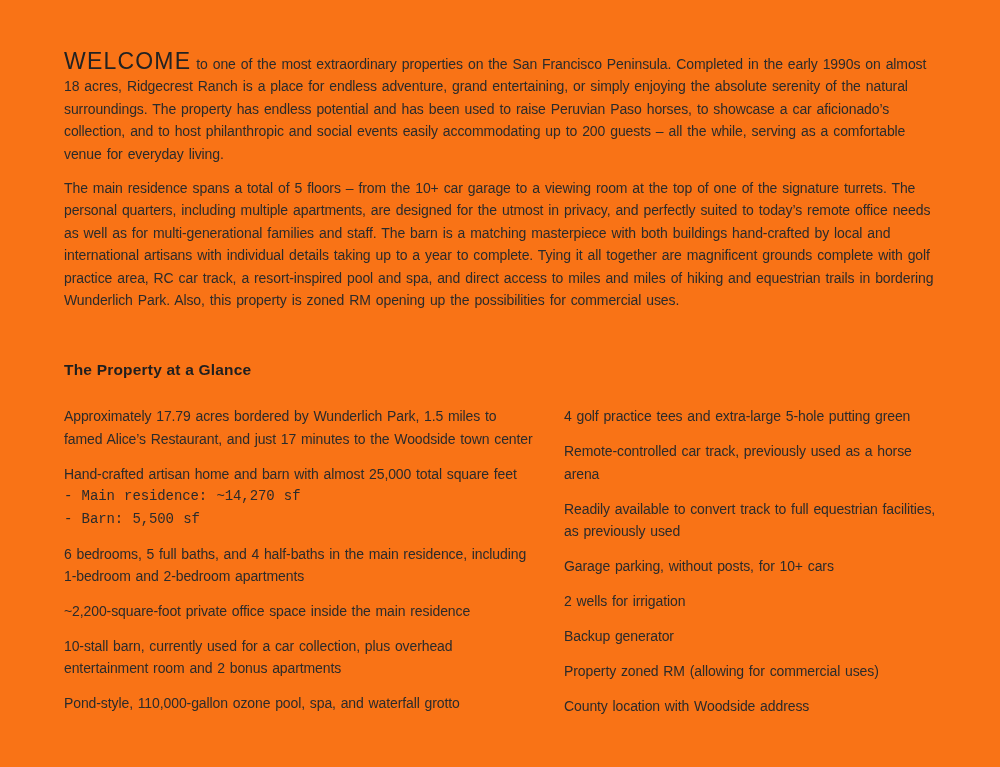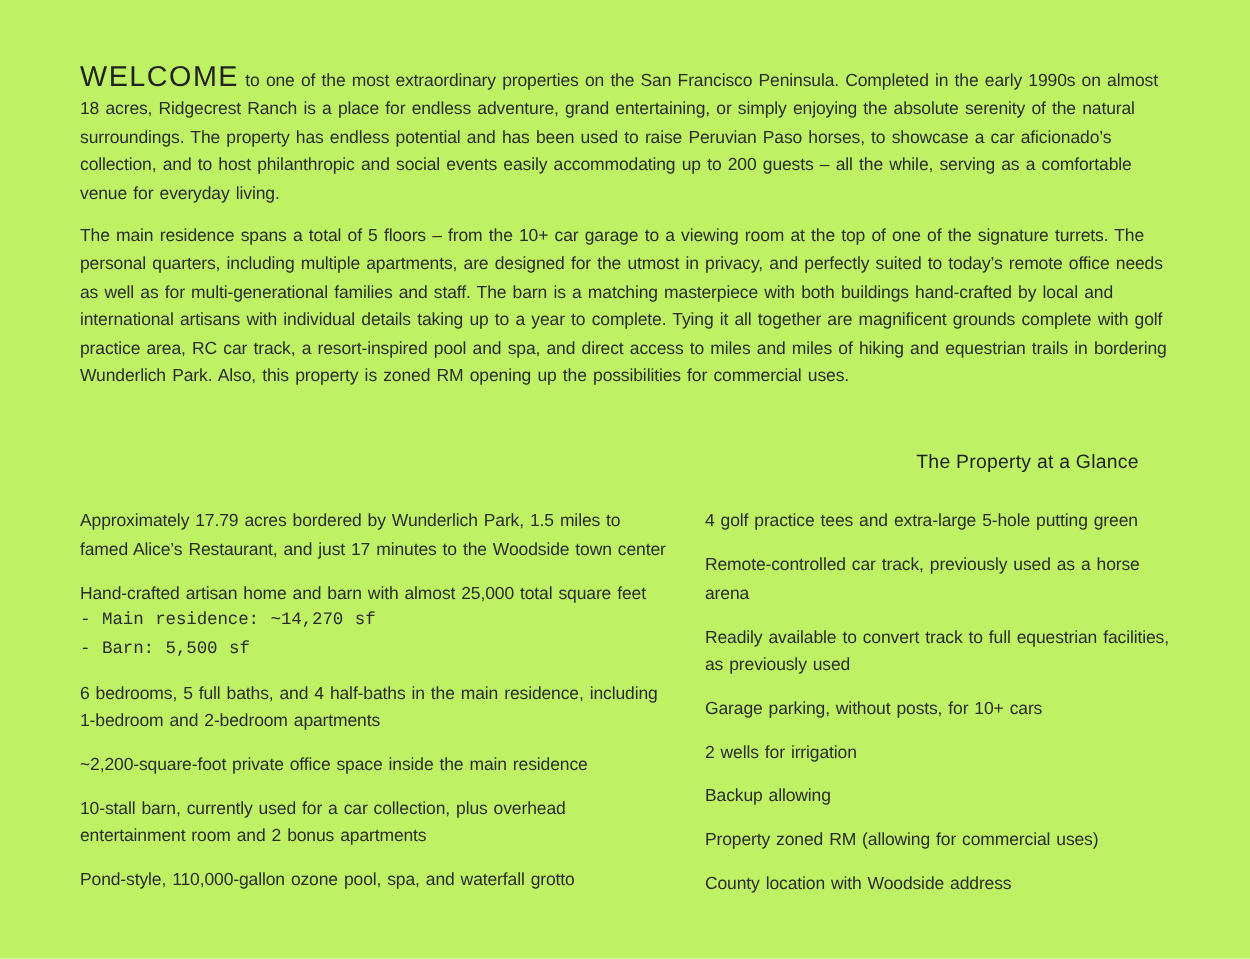--- a/index.html
+++ b/index.html
@@ -11,45 +11,45 @@
   body {
     width: 1000px;
     height: 767px;
     font-family: "Liberation Sans", sans-serif;
     color: #2b2b2b;
     overflow: hidden;
   }
   .page {
     width: 1000px;
     height: 767px;
-    padding: 50px 89px 0 64px;
-    background: #bef264;
+    padding: 50px 64px 0 64px;
+    background: #f97316;
   }
   
   .para {
     width: 872px;
     font-size: 14px;
     line-height: 22.4px;
     letter-spacing: -0.1px;
     word-spacing: 1.2px;
     margin: 0 0 12px 0;
     color: #2b2b2b;
   }
   .welcome-word {
     font-size: 23px;
     letter-spacing: 1.2px;
     font-weight: 400;
     color: #222222;
   }
   
   .glance-heading {
     margin: 50px 0 26px 0;
-    text-align: right;
+    text-align: left;
     font-size: 15.5px;
-    font-weight: normal;
+    font-weight: bold;
     letter-spacing: 0.2px;
     color: #1f1f1f;
   }
   
   .columns {
     display: flex;
     width: 872px;
     justify-content: center;
   }
   .col-left {
@@ -109,19 +109,19 @@
 
       <p class="glance-item">Pond-style, 110,000-gallon ozone pool, spa, and waterfall grotto</p>
     </div>
 
     <div class="col-right">
       <p class="glance-item">4 golf practice tees and extra-large 5-hole putting green</p>
       <p class="glance-item">Remote-controlled car track, previously used as a horse arena</p>
       <p class="glance-item">Readily available to convert track to full equestrian facilities, as previously used</p>
       <p class="glance-item">Garage parking, without posts, for 10+ cars</p>
       <p class="glance-item">2 wells for irrigation</p>
-      <p class="glance-item">Backup allowing</p>
+      <p class="glance-item">Backup generator</p>
       <p class="glance-item">Property zoned RM (allowing for commercial uses)</p>
       <p class="glance-item">County location with Woodside address</p>
     </div>
 
   </div>
 </div>
 
 </body></html>

